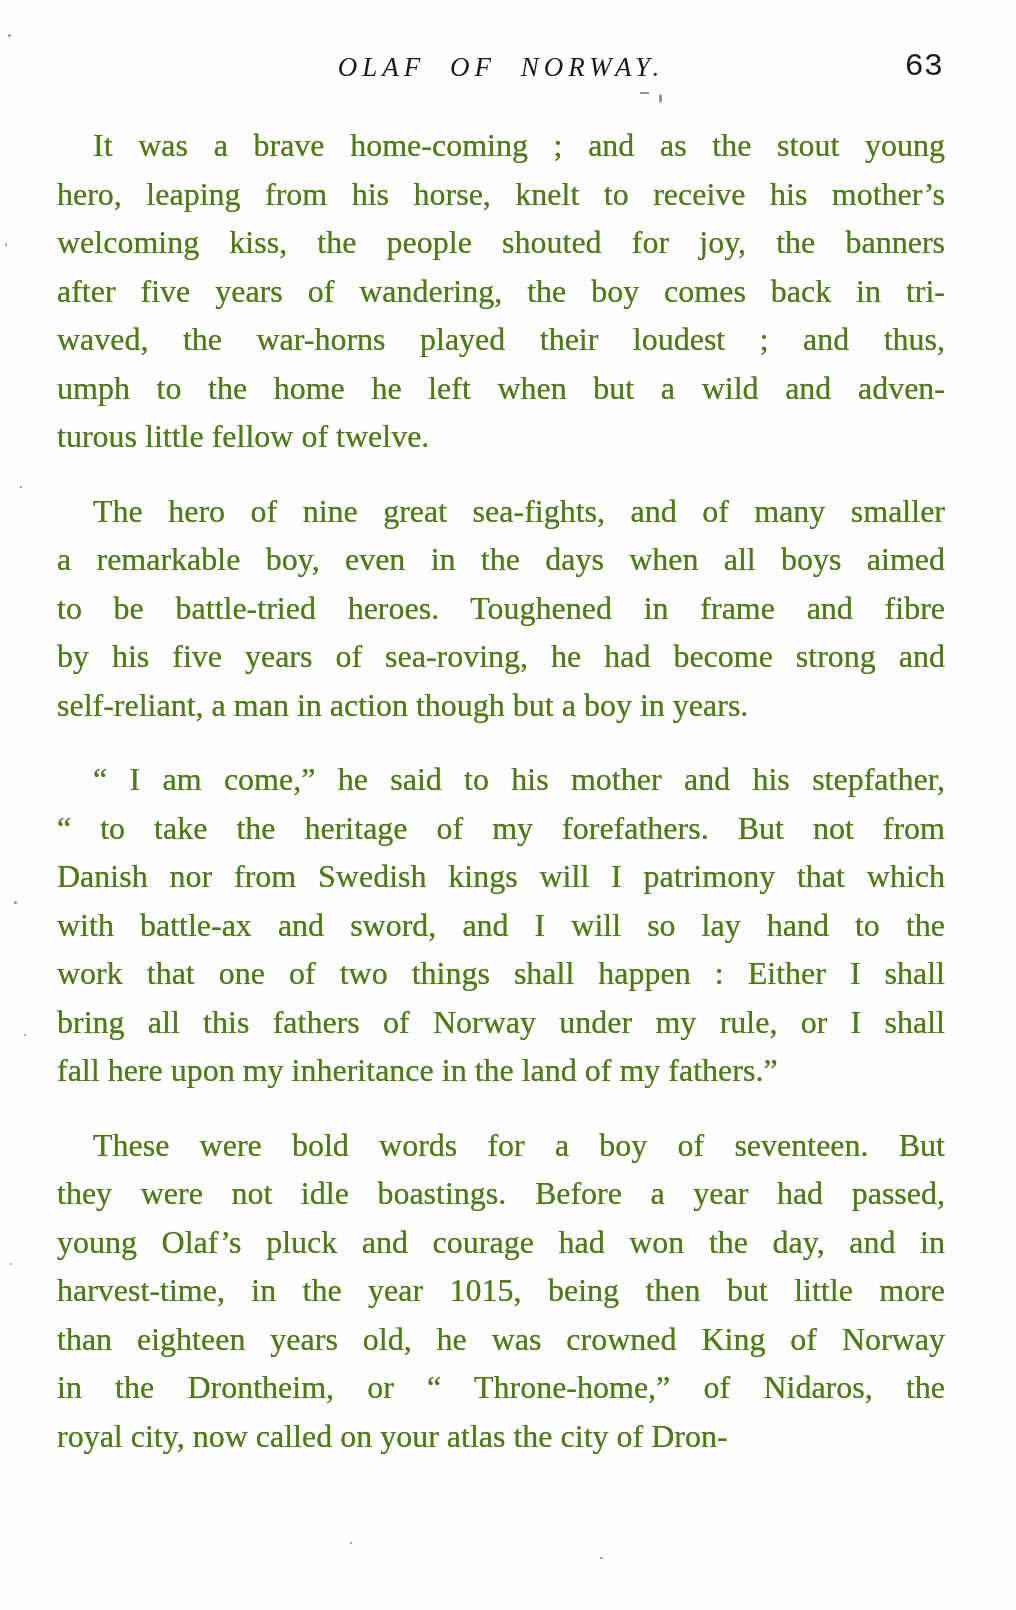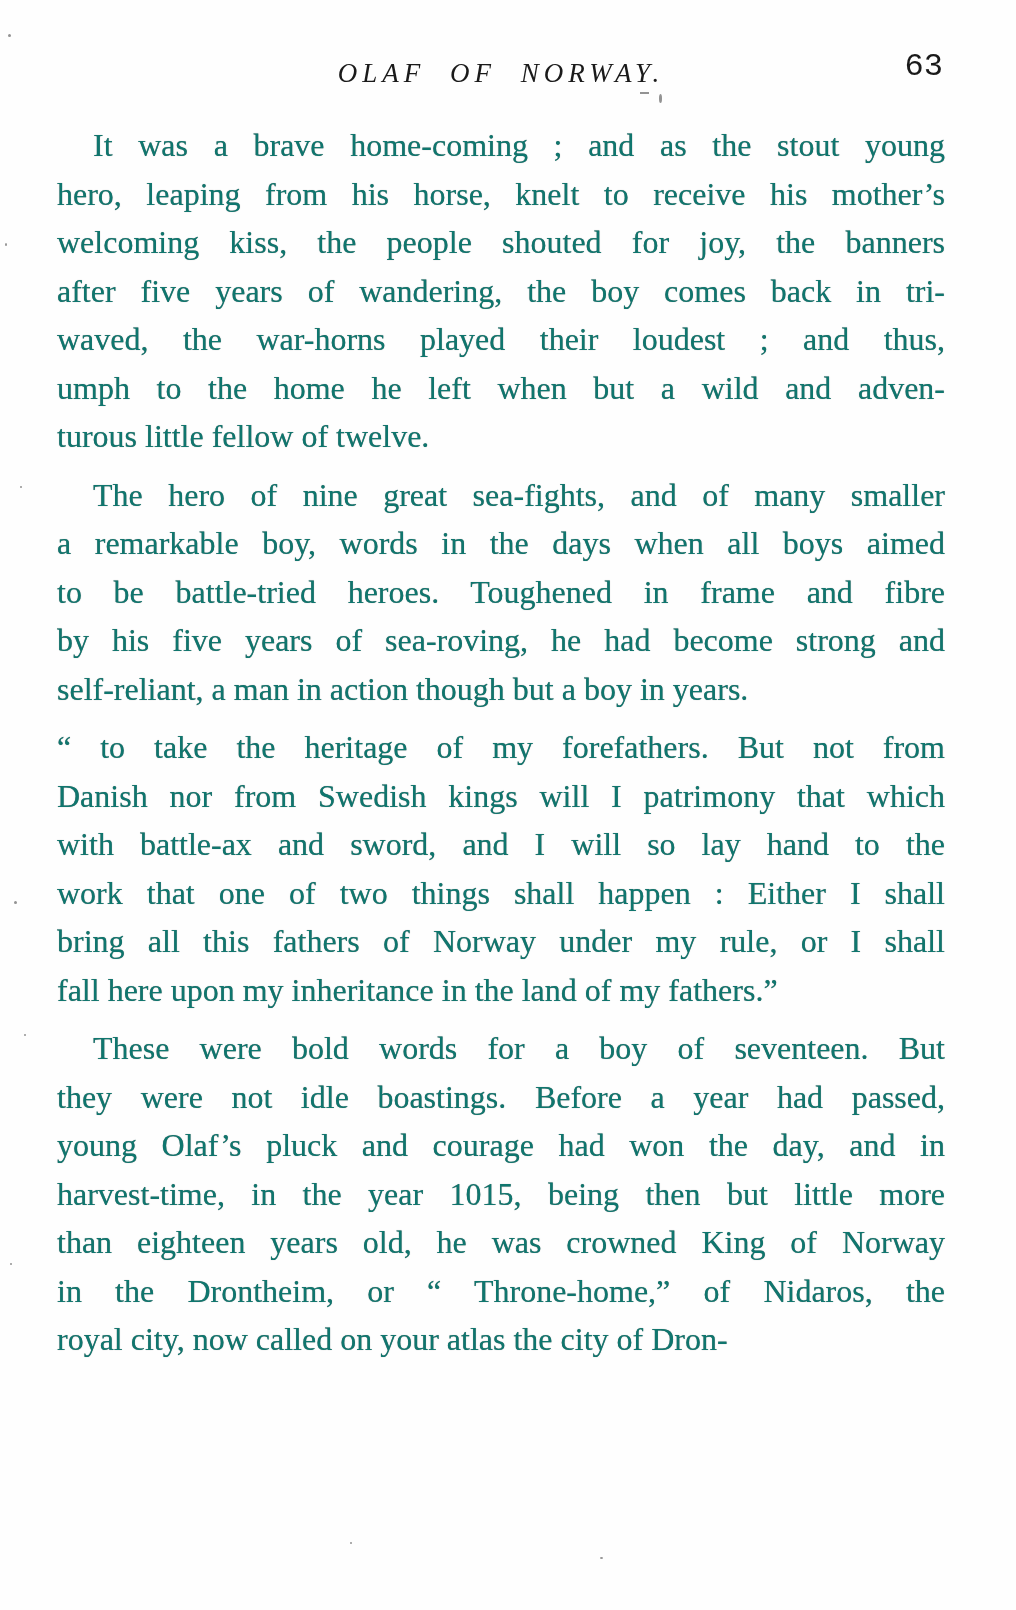--- a/index.html
+++ b/index.html
@@ -21,21 +21,21 @@
     position: absolute;
     top: 48px;
     left: 57px;
     width: 888px;
     height: 40px;
   }
   .header-title {
     position: absolute;
     left: 0;
     right: 0;
-    top: 10px;
+    top: 4px;
     text-align: center;
     font-style: italic;
     font-size: 27px;
     letter-spacing: 5px;
     word-spacing: 13px;
     color: #1a1a1a;
   }
   .page-number {
     position: absolute;
     right: 2px;
@@ -45,24 +45,24 @@
     font-family: Liberation Mono, monospace;
   }
   
   .text-block {
     position: absolute;
     left: 57px;
     top: 121px;
     width: 888px;
     font-size: 32px;
     line-height: 48.5px;
-    color: #0f766e;
+    color: #4d7c0f;
     text-shadow: 0 0 0.7px rgba(10,10,10,0.55);
   }
-  .para + .para { margin-top: 10px; }
+  .para + .para { margin-top: 26px; }
   .line {
     text-align: justify;
     text-align-last: justify;
   }
   .line.last { text-align-last: left; }
   .line.first { text-indent: 36px; }
   
   .artifact {
     position: absolute;
     background: #3a3a3a;
@@ -97,26 +97,27 @@
         <div class="line first">It was a brave home-coming ; and as the stout young</div>
         <div class="line">hero, leaping from his horse, knelt to receive his mother’s</div>
         <div class="line">welcoming kiss, the people shouted for joy, the banners</div>
         <div class="line">after five years of wandering, the boy comes back in tri-</div>
         <div class="line">waved, the war-horns played their loudest ; and thus,</div>
         <div class="line">umph to the home he left when but a wild and adven-</div>
         <div class="line last">turous little fellow of twelve.</div>
       </div>
       <div class="para">
         <div class="line first">The hero of nine great sea-fights, and of many smaller</div>
-        <div class="line">a remarkable boy, words in the days when all boys aimed</div>
+        <div class="line">a remarkable boy, even in the days when all boys aimed</div>
         <div class="line">to be battle-tried heroes.  Toughened in frame and fibre</div>
         <div class="line">by his five years of sea-roving, he had become strong and</div>
         <div class="line last">self-reliant, a man in action though but a boy in years.</div>
       </div>
       <div class="para">
+        <div class="line first">“ I am come,” he said to his mother and his stepfather,</div>
         <div class="line">“ to take the heritage of my forefathers.  But not from</div>
         <div class="line">Danish nor from Swedish kings will I patrimony that which</div>
         <div class="line">with battle-ax and sword, and I will so lay hand to the</div>
         <div class="line">work that one of two things shall happen :  Either I shall</div>
         <div class="line">bring all this fathers of Norway under my rule, or I shall</div>
         <div class="line last">fall here upon my inheritance in the land of my fathers.”</div>
       </div>
       <div class="para">
         <div class="line first">These were bold words for a boy of seventeen.  But</div>
         <div class="line">they were not idle boastings.  Before a year had passed,</div>

